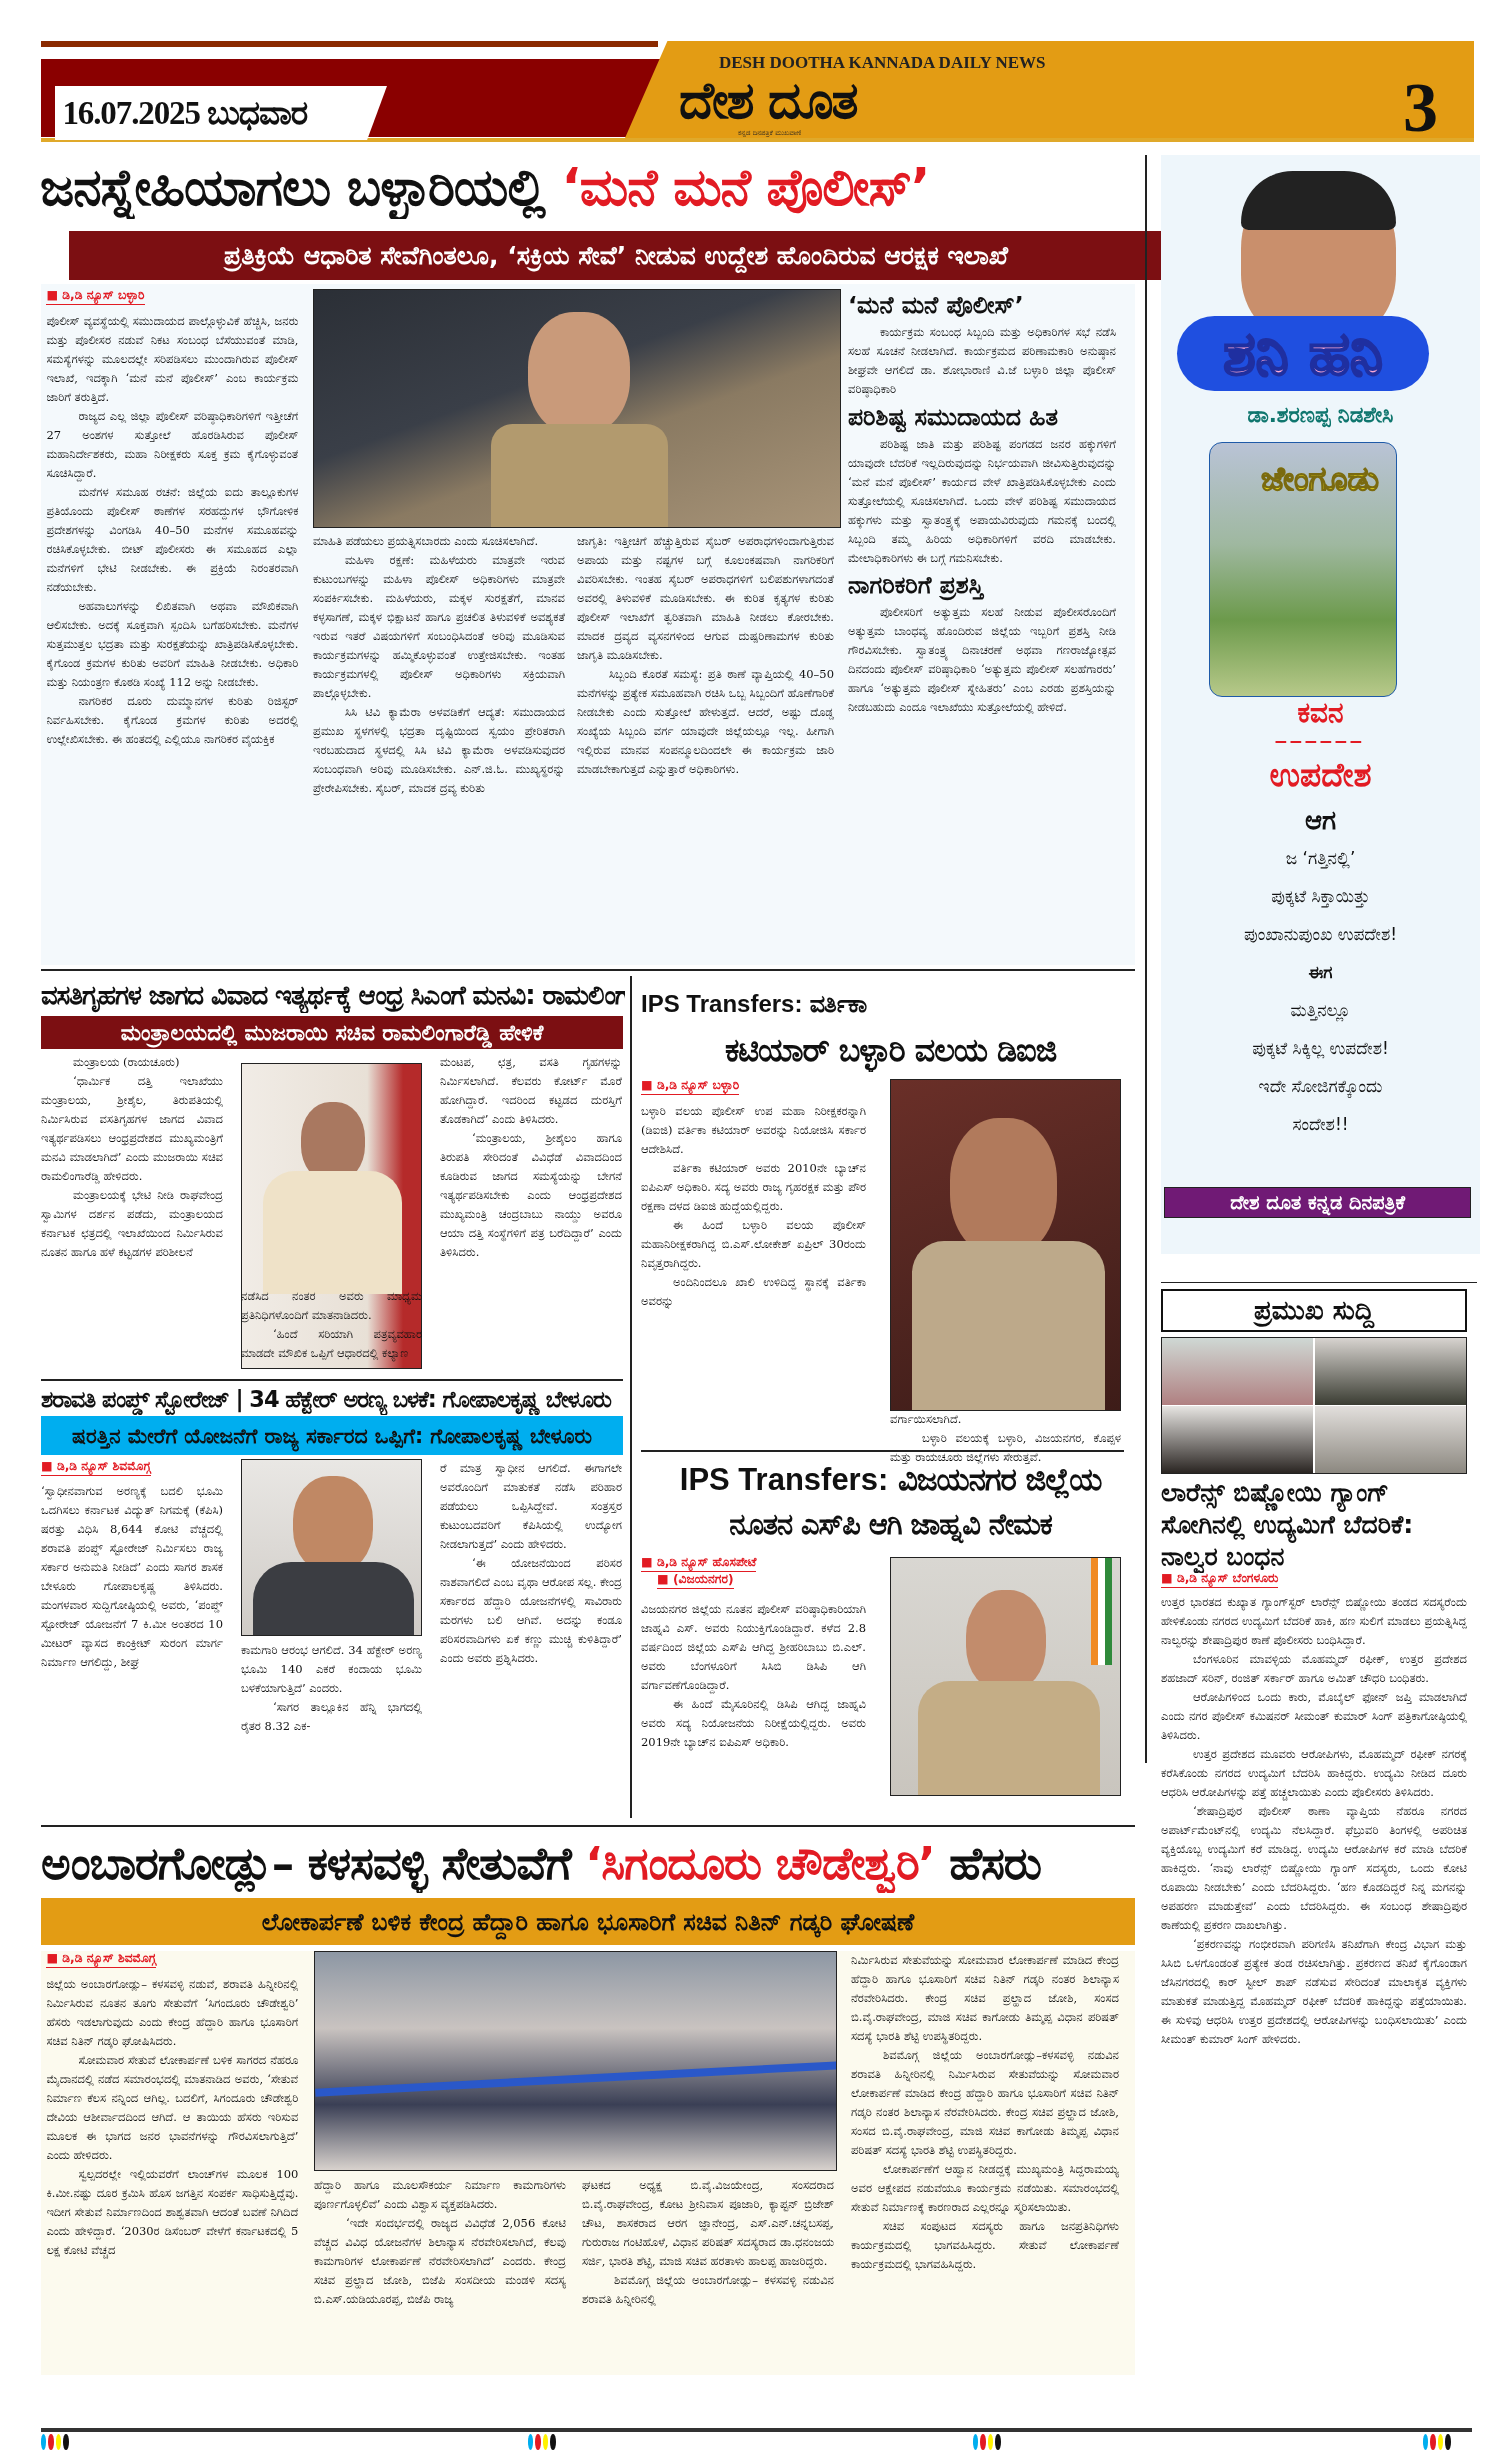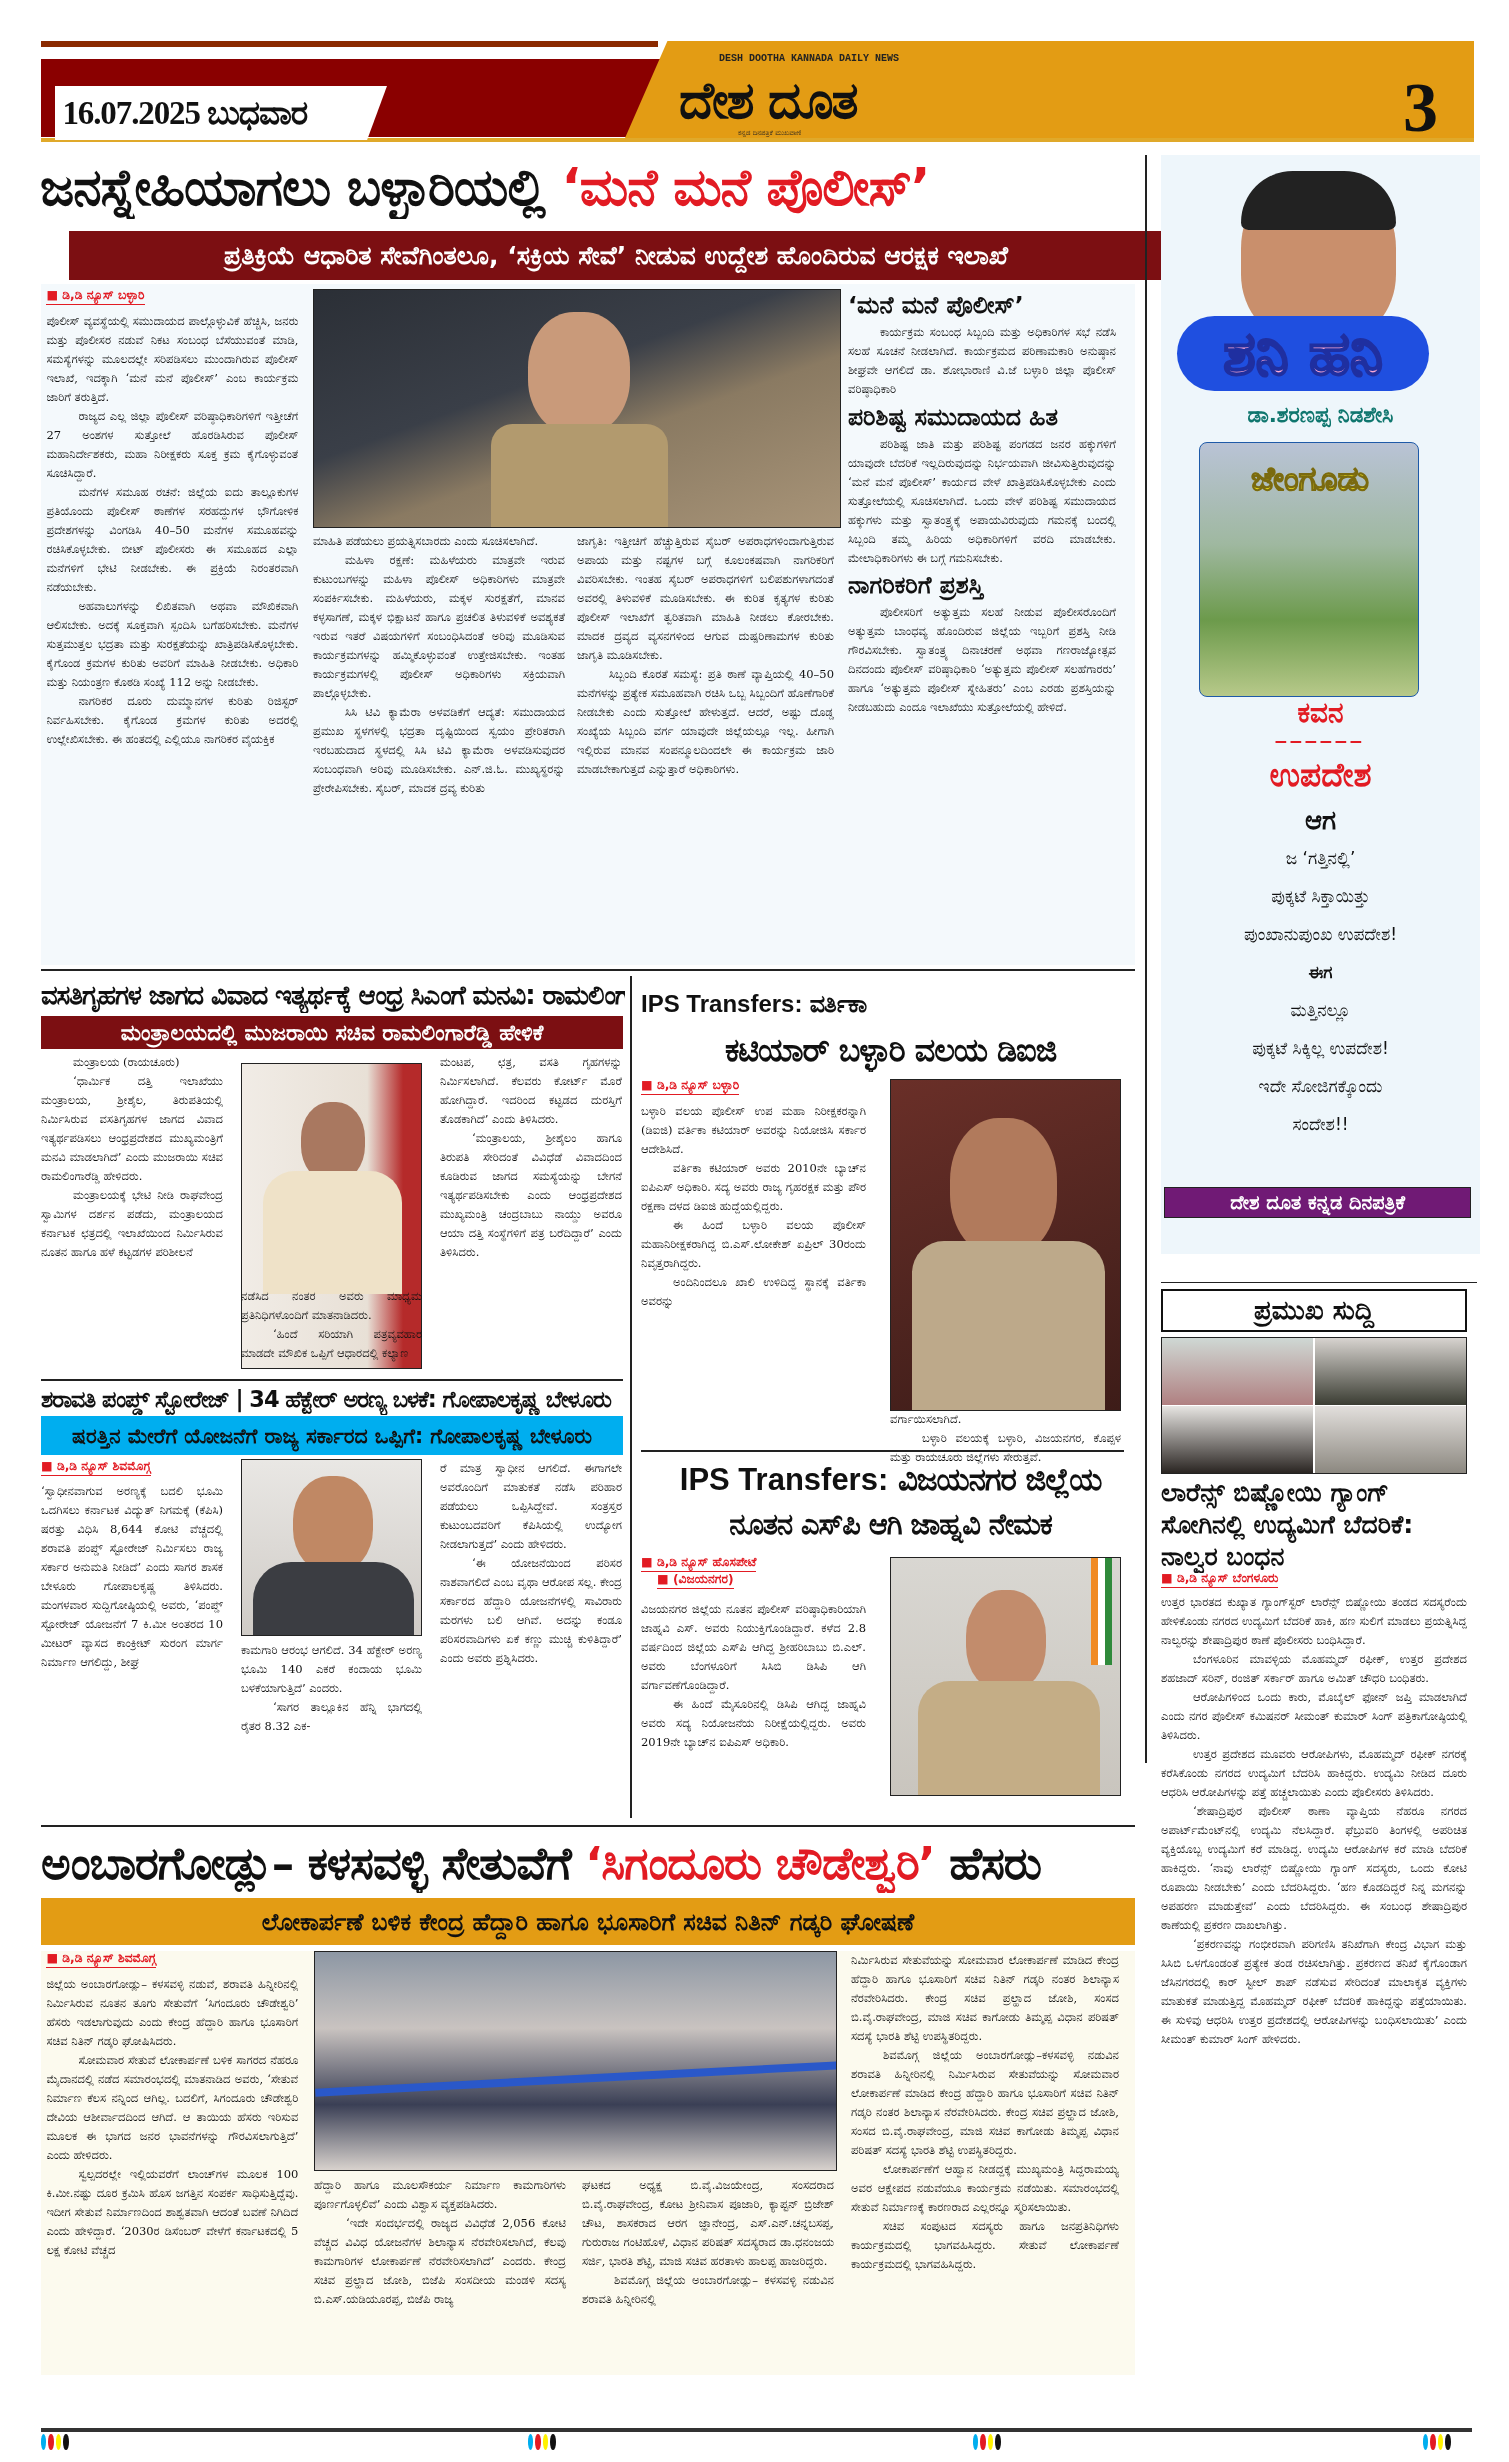--- a/index.html
+++ b/index.html
@@ -6,21 +6,21 @@
 body{width:1509px;height:2462px;background:#fff;font-family:"DejaVu Serif",serif;color:#111;position:relative;overflow:hidden}
 .abs{position:absolute}
 
 #mast{left:41px;top:41px;width:1433px;height:102px}
 #mast .topbar{position:absolute;left:0;top:0;width:617px;height:6.4px;background:#8b2a00}
 #mast .red{position:absolute;left:0;top:18px;width:627px;height:78px;background:#8a0000;clip-path:polygon(0 0,100% 0,96% 100%,0 100%)}
 #mast .gold{position:absolute;left:584px;top:0;width:849px;height:97px;background:#e39c14;clip-path:polygon(5% 0,100% 0,100% 100%,0 100%)}
 #mast .goldline{position:absolute;left:0;top:97px;width:1433px;height:4.3px;background:#e0a92a}
 #date-box-inner{position:absolute;left:14px;top:45px;width:332px;height:54px;background:#fff;clip-path:polygon(0 0,100% 0,94% 100%,0 100%)}
 #date-text{position:absolute;left:21.4px;top:54px;font-family:"Liberation Serif",serif;font-size:33px;font-weight:bold;letter-spacing:-1.1px;color:#111;white-space:nowrap}
-#brand-en{position:absolute;left:678px;top:11.8px;font-family:Liberation Mono, monospace;font-size:10px;font-weight:bold;color:#222;white-space:nowrap}
+#brand-en{position:absolute;left:678px;top:11.8px;font-family:Liberation Serif, serif;font-size:17px;font-weight:bold;color:#222;white-space:nowrap}
 #brand-kn{position:absolute;left:638px;top:30px;font-family:"DejaVu Sans",sans-serif;font-size:51px;font-weight:bold;color:#111;white-space:nowrap;letter-spacing:-2.1px}
 #brand-tag{position:absolute;left:697px;top:88px;font-family:"DejaVu Sans",sans-serif;font-size:7px;color:#222;white-space:nowrap}
 #page-no{position:absolute;left:1362px;top:27px;font-family:"Liberation Serif",serif;font-size:70px;font-weight:bold;color:#111}
 
 .kn-head{font-family:"DejaVu Sans",sans-serif;font-weight:bold;color:#111;white-space:nowrap;overflow:hidden;letter-spacing:-1.1px}
 .band{display:flex;align-items:center;justify-content:center;font-family:"DejaVu Sans",sans-serif;font-weight:bold;color:#fff;white-space:nowrap;overflow:hidden}
 .byline{font-family:"DejaVu Sans",sans-serif;font-weight:bold;color:#e21b23;font-size:12.3px;border-bottom:1.6px solid #e21b23;padding-bottom:2.1px;display:inline-block;white-space:nowrap}
 .byline::before{content:"■ ";}
 .body{font-family:"DejaVu Serif",serif;font-size:11.5px;line-height:19px;text-align:justify;color:#111;overflow:hidden}
 .body p{text-indent:32px}
@@ -179,21 +179,21 @@
   <div style="position:absolute;left:75px;top:32px;width:80px;height:102px;border-radius:45%;background:#c28c6c"></div>
   <div style="position:absolute;left:27px;top:123px;width:182px;height:115px;background:#c4ad86;border-radius:32px 32px 0 0"></div>
 </div>
 
 <div id="sidebar" class="abs">
   <div class="abs" style="left:80px;top:16px;width:155px;height:172px;border-radius:45% 45% 40% 40%;background:#c98f6c">
     <div style="position:absolute;left:0;top:0;width:155px;height:59px;border-radius:75px 75px 10.7px 10.7px;background:#222"></div>
   </div>
   <div class="abs rightcol-text" style="left:16px;top:161px;width:252px;height:75px;background:#1f4fe0;border-radius:38px;color:#f9a8d4;font-size:59px;line-height:75px;-webkit-text-stroke:2.1px #1f2fa0">ಶನಿ ಹನಿ</div>
   <div class="abs rightcol-text" style="left:0;top:247px;width:319px;font-size:21.4px;color:#0f766e">ಡಾ.ಶರಣಪ್ಪ ನಿಡಶೇಸಿ</div>
-  <div class="abs" style="left:38px;top:287px;width:220px;height:255px;border:1.6px solid #1e5aa8;border-radius:8px;background:linear-gradient(180deg,#b9c3d6 0%,#9fb8a0 40%,#6c9a4b 70%,#b7c98a 100%);overflow:hidden">
+  <div class="abs" style="left:48px;top:287px;width:188px;height:255px;border:1.6px solid #1e5aa8;border-radius:13px;background:linear-gradient(180deg,#b9c3d6 0%,#9fb8a0 40%,#6c9a4b 70%,#b7c98a 100%);overflow:hidden">
     <div class="rightcol-text" style="position:absolute;left:0;top:16px;width:220px;font-size:33px;color:#f1e41c;-webkit-text-stroke:1.1px #7a6a10">ಜೇಂಗೂಡು</div>
   </div>
   <div class="abs rightcol-text" style="left:0;top:541px;width:319px;font-size:28px;color:#e21b23">ಕವನ</div>
   <div class="abs rightcol-text" style="left:0;top:563px;width:319px;font-size:21.4px;color:#e21b23;letter-spacing:4.3px">______</div>
   <div class="abs rightcol-text" style="left:0;top:600px;width:319px;font-size:33px;color:#e21b23">ಉಪದೇಶ</div>
   <div class="abs" style="left:0;top:646px;width:319px">
     <div class="rightcol-text" style="font-size:26px;line-height:38px">ಆಗ</div>
     <div class="rightcol-text" style="font-size:17px;line-height:38px;font-weight:normal">ಜ ‘ಗತ್ತಿನಲ್ಲಿ’</div>
     <div class="rightcol-text" style="font-size:17px;line-height:38px;font-weight:normal">ಪುಕ್ಕಟೆ ಸಿಕ್ತಾಯಿತ್ತು</div>
     <div class="rightcol-text" style="font-size:17px;line-height:38px;font-weight:normal">ಪುಂಖಾನುಪುಂಖ ಉಪದೇಶ!</div>

